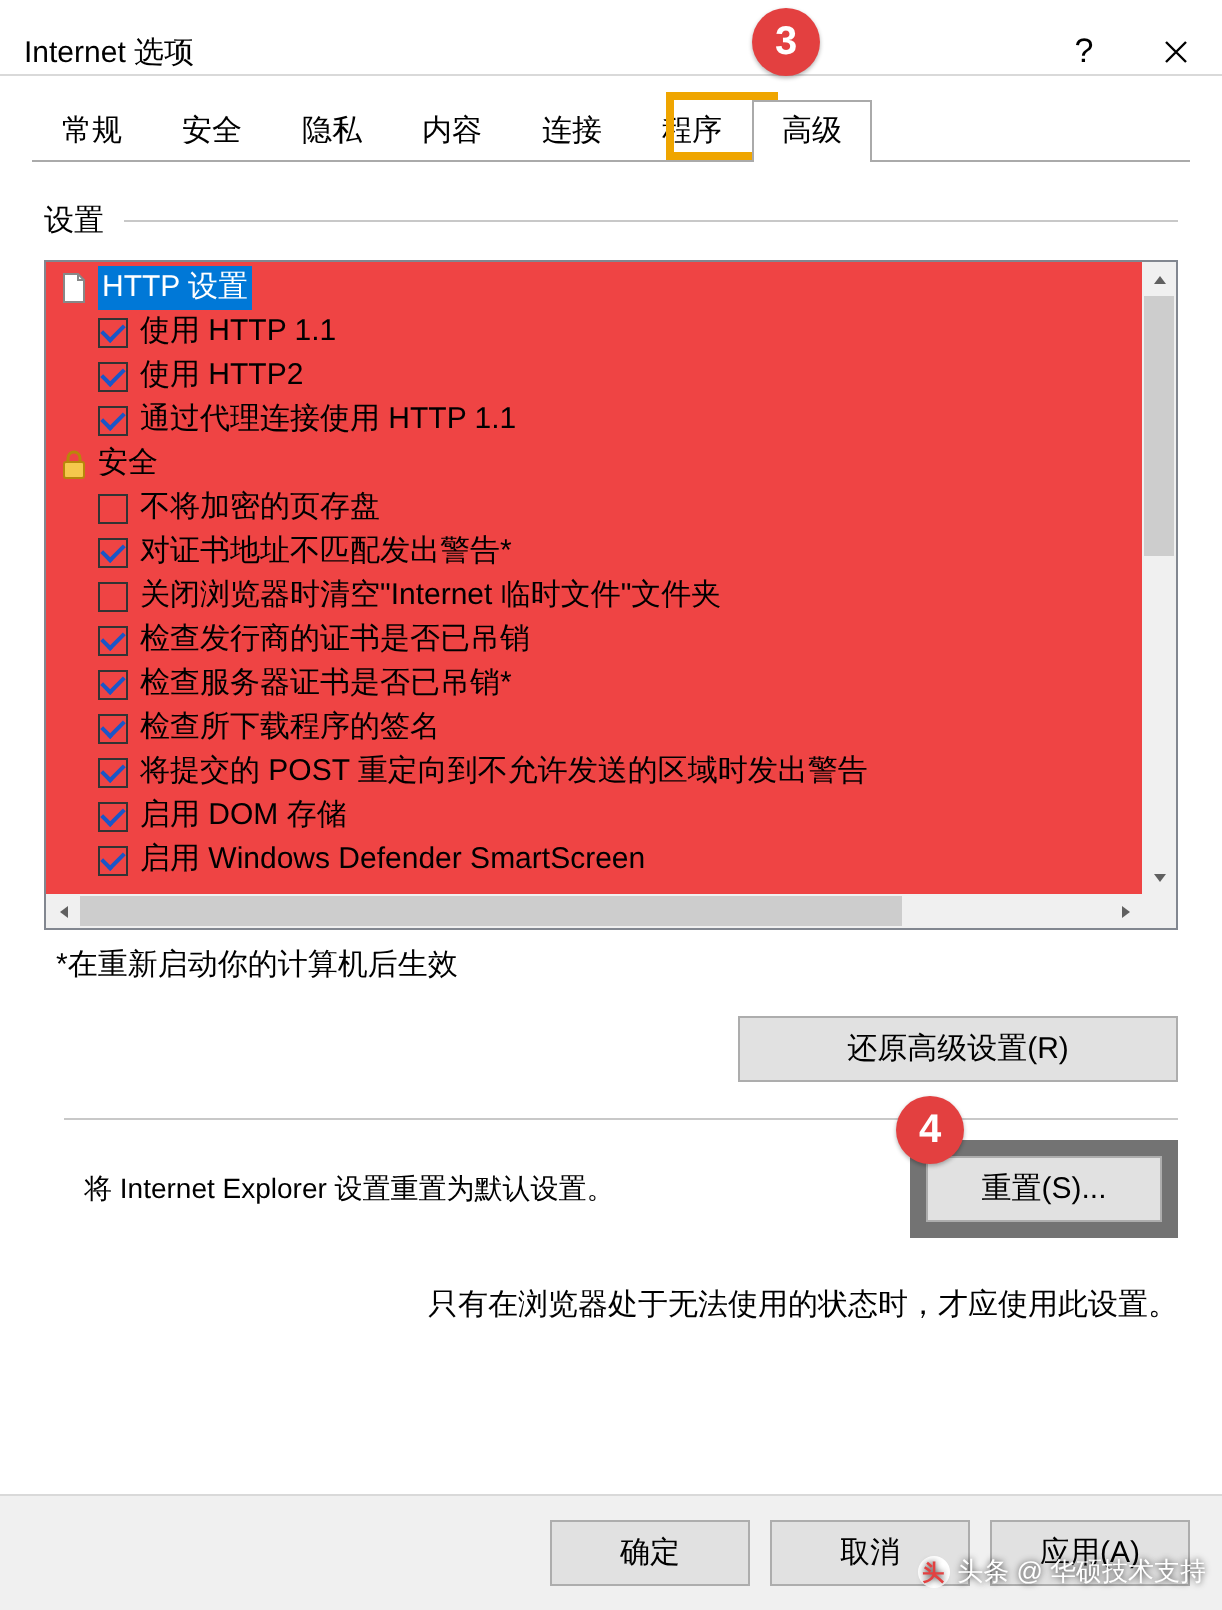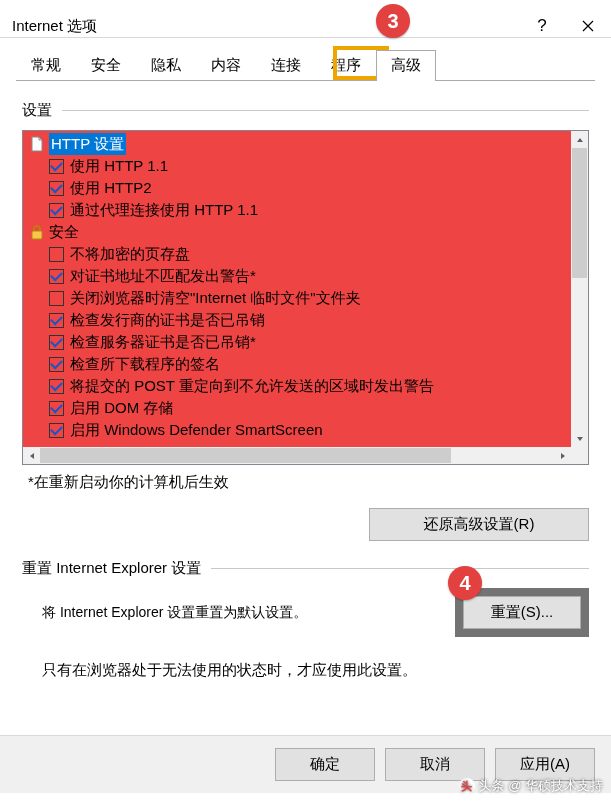--- a/index.html
+++ b/index.html
@@ -121,23 +121,23 @@
   .btn {
     background:#e1e1e1;border:1px solid #adadad;
     padding:6px 0;font-size:15px;
     min-width:150px;text-align:center;
   }
   .rowflex{display:flex;justify-content:flex-end;margin:0 0 18px 0;}
   .resetrow{display:flex;align-items:center;margin-top:6px;}
   .resetrow .text{flex:1;}
   .reset-highlight{border:8px solid #737373;display:inline-block;}
   .reset-highlight .btn{min-width:118px;}
-  .hint{margin:24px 0 0 20px;font-size:15px;}
+  .hint{margin:24px 0 0 20px;font-size:15px;text-align:right;}
   .footer{
-    position:absolute;left:0;right:0;bottom:12px;
+    position:absolute;left:0;right:0;bottom:0;
     background:#f0f0f0;border-top:1px solid #d9d9d9;
     padding:12px 16px;display:flex;justify-content:flex-end;gap:10px;
   }
   .footer .btn{min-width:100px;padding:6px 10px;}
   .badge{
     position:absolute;width:34px;height:34px;border-radius:50%;
     background:#e34040;color:#fff;font-weight:bold;font-size:20px;
     display:flex;align-items:center;justify-content:center;
     box-shadow:0 1px 2px rgba(0,0,0,.3);
   }
@@ -285,21 +285,20 @@
     <div class="corner"></div>
   </div>
 
   <div class="note">*在重新启动你的计算机后生效</div>
 
   <div class="rowflex">
     <div class="btn" style="min-width:220px;">还原高级设置(R)</div>
   </div>
 
   <div class="grouphdr section2">
-    <span>重置 Internet Explorer 设置</span>
     <div class="line"></div>
   </div>
 
   <div style="position:relative;">
     <div class="badge" style="top:-22px;left:426px;">4</div>
     <div class="resetrow">
       <div class="text" style="margin-left:20px;">将 Internet Explorer 设置重置为默认设置。</div>
       <div class="reset-highlight">
         <div class="btn">重置(S)...</div>
       </div>

